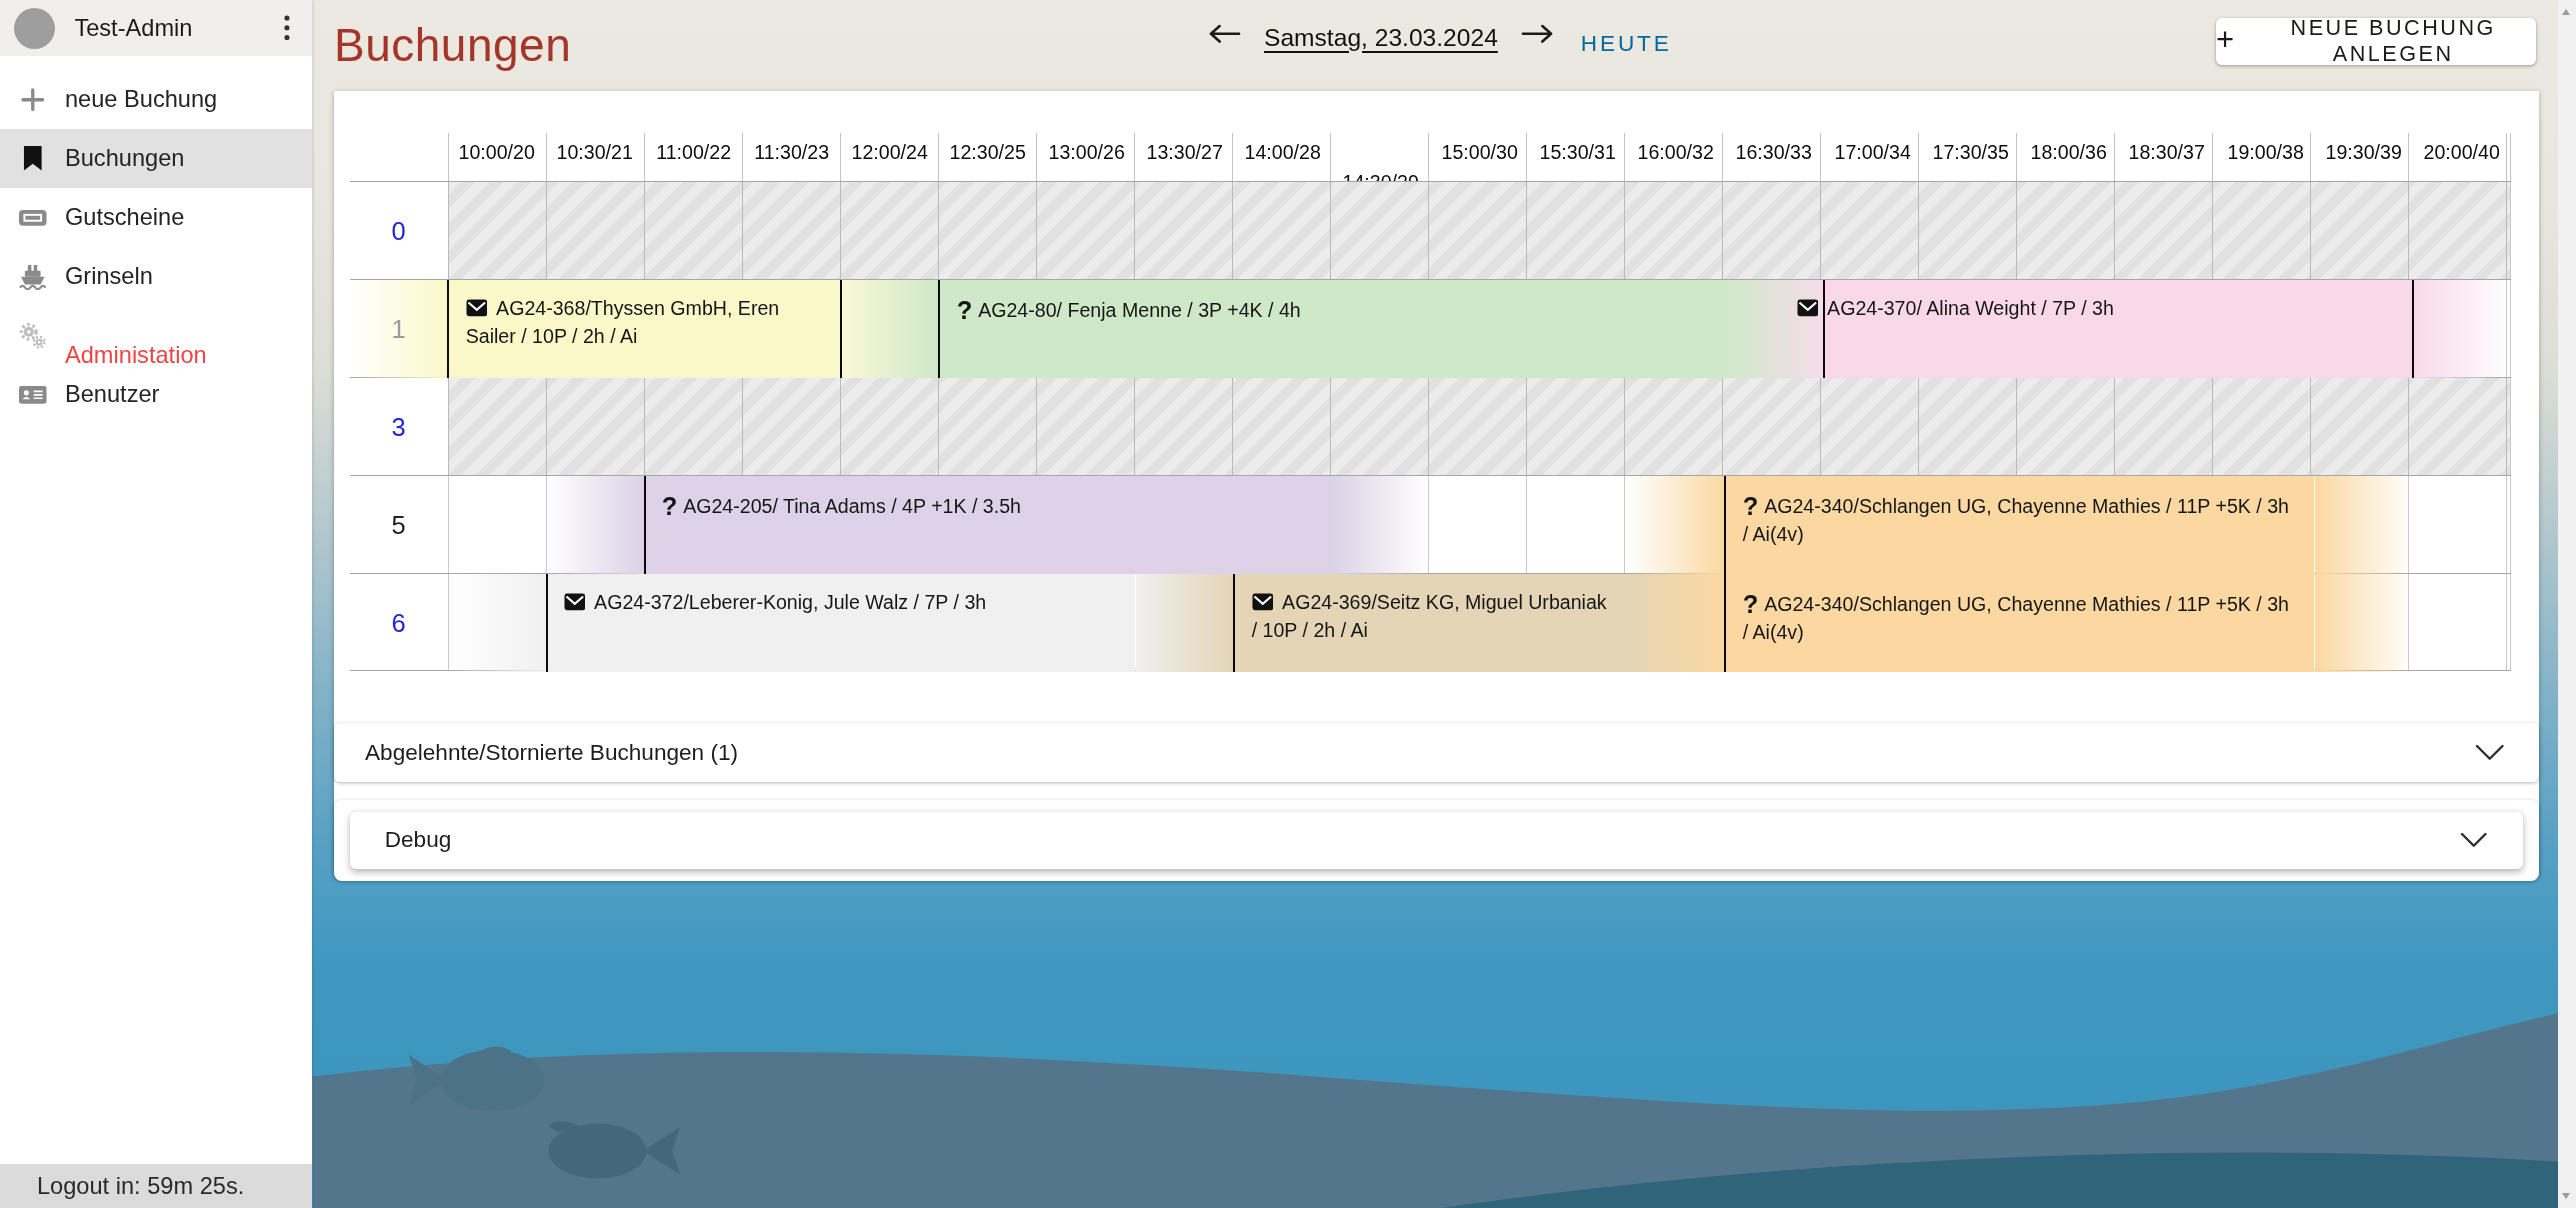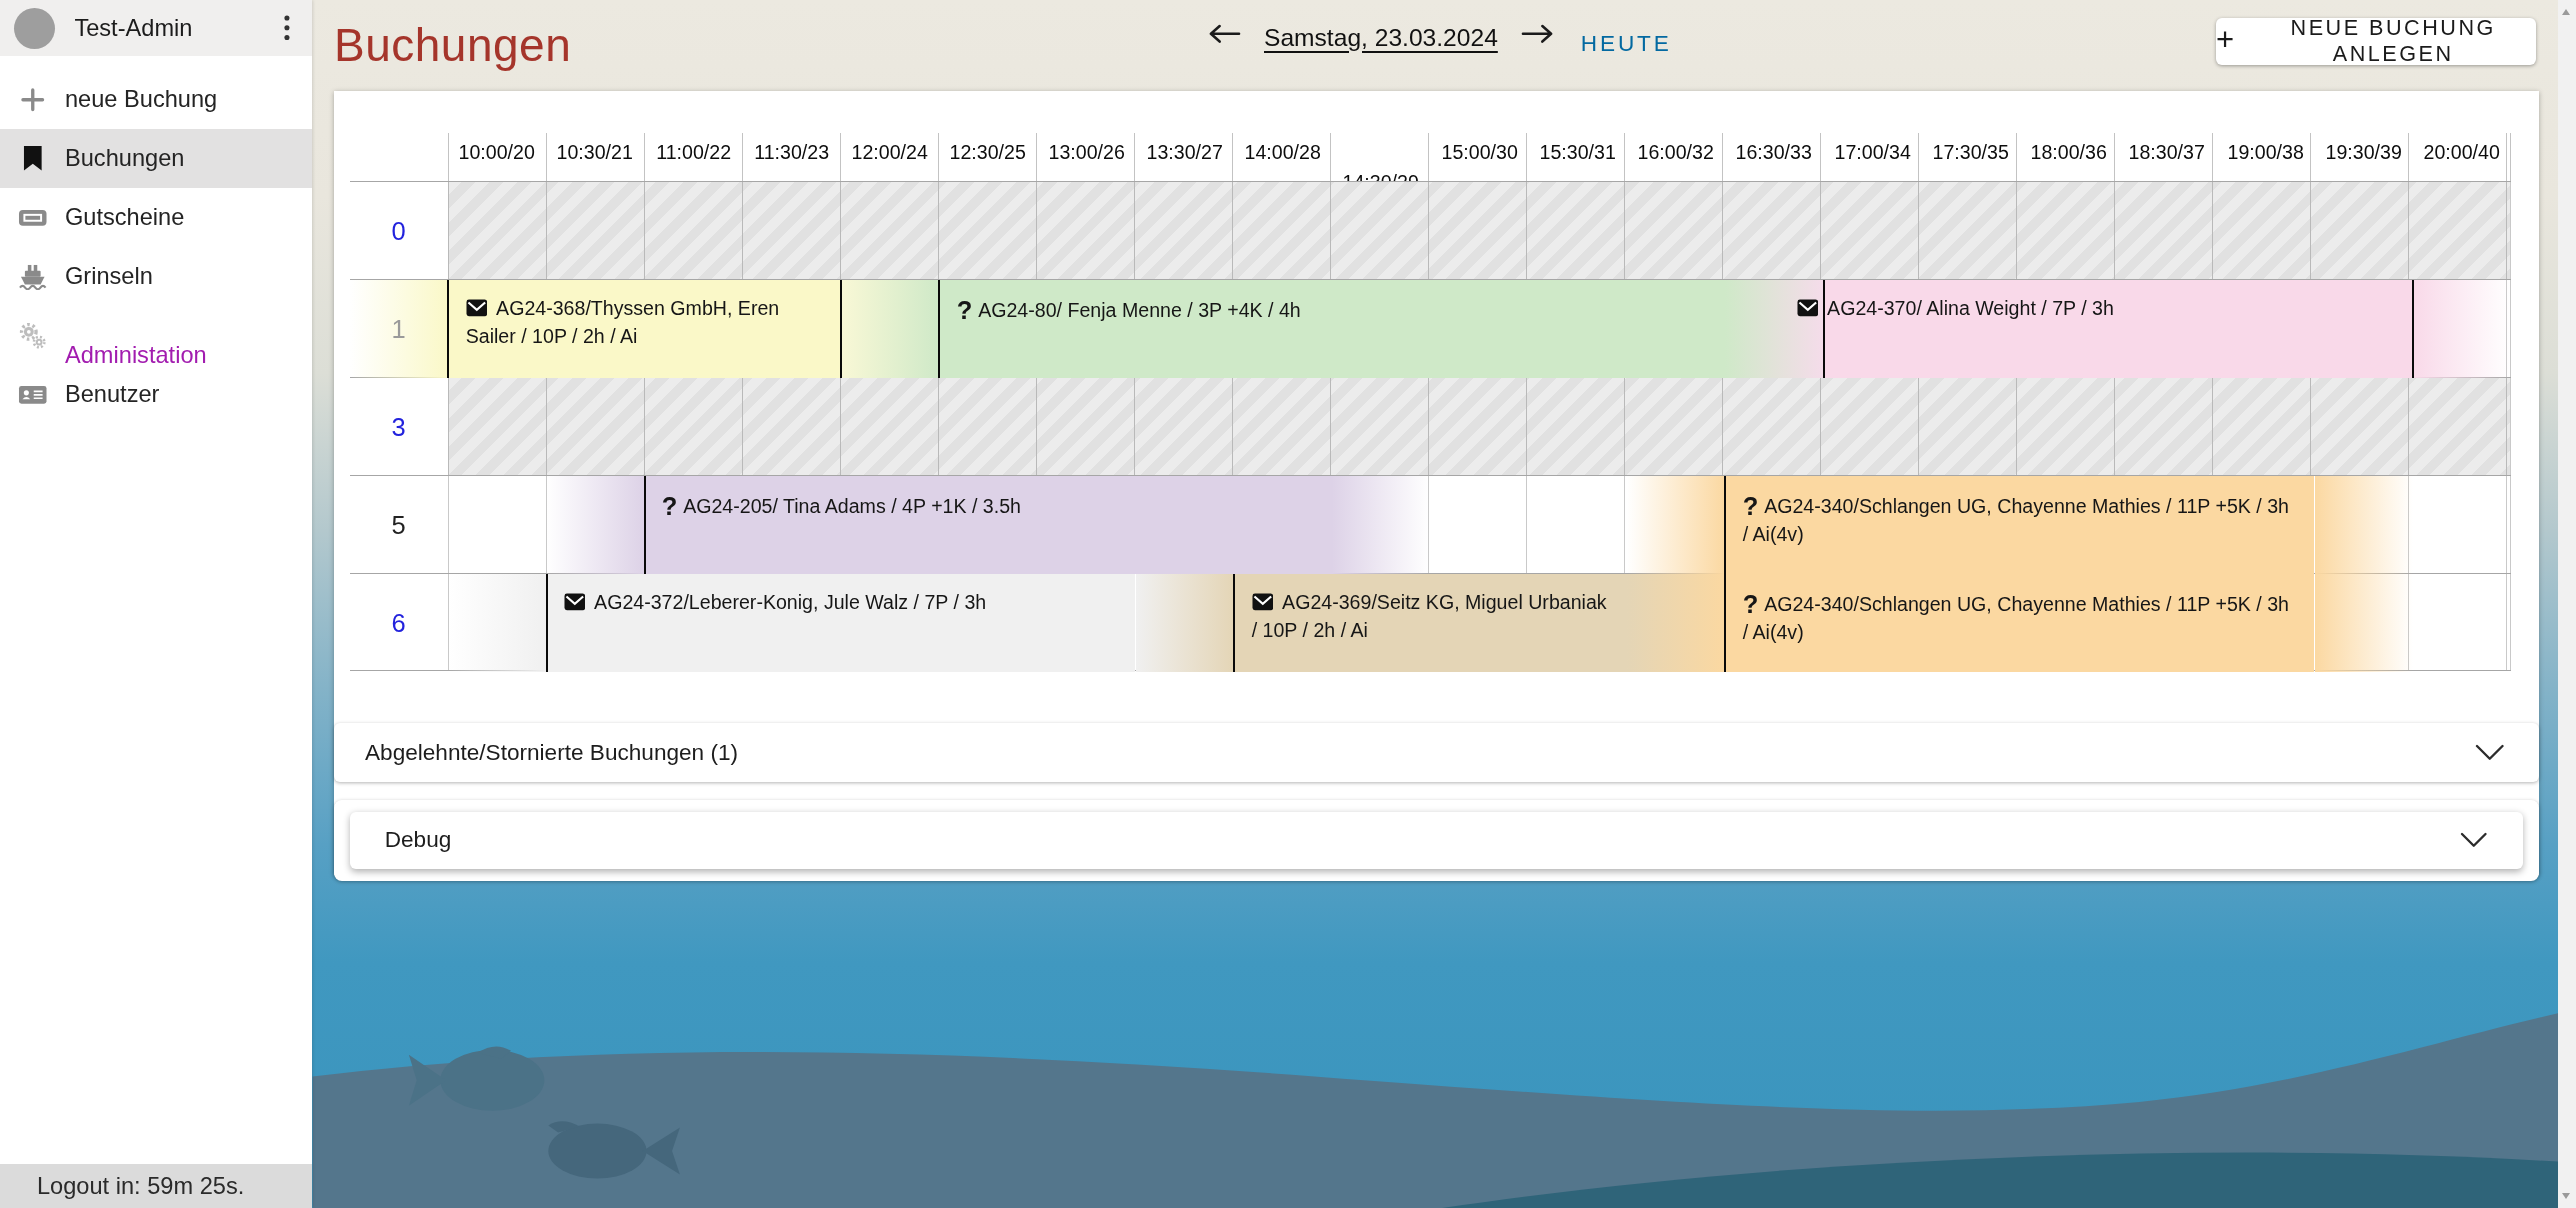--- a/index.html
+++ b/index.html
@@ -24,21 +24,21 @@
     display:flex; align-items:center;
   }
   .avatar { width:41px; height:41px; border-radius:50%; background:#9e9e9e; margin-left:13.8px; }
   .sidebar-user { font-size:23.6px; color:#1c1c1c; margin-left:19.6px; flex:1; }
   .kebab { width:39px; height:39px; display:flex; align-items:center; justify-content:center; margin-right:5.9px; cursor:pointer; }
   .side-items { padding-top:14px; }
   .side-item { height:59px; display:flex; align-items:center; cursor:pointer; }
   .side-item.selected { background:#e2e1e1; }
   .side-item .ico { width:65px; display:flex; justify-content:center; align-items:center; }
   .side-item .lbl { font-size:23.6px; color:#242424; }
-  .side-item.disabled .lbl { color:#a21caf;margin-top:40px; }
+  .side-item.disabled .lbl { color:#ef4444;margin-top:40px; }
   .logout-bar {
     position:absolute; bottom:0; left:0; width:312px; height:44px;
     background:#dbdbdb; display:flex; align-items:center;
     font-size:23.6px; color:#2a2a2a; padding-left:37px;
   }
 
   
   .page-title {
     position:absolute; left:334px; top:17.7px; font-size:46px; font-weight:500;
     color:var(--title-color,#a5352b); z-index:5; letter-spacing:0.5px;

